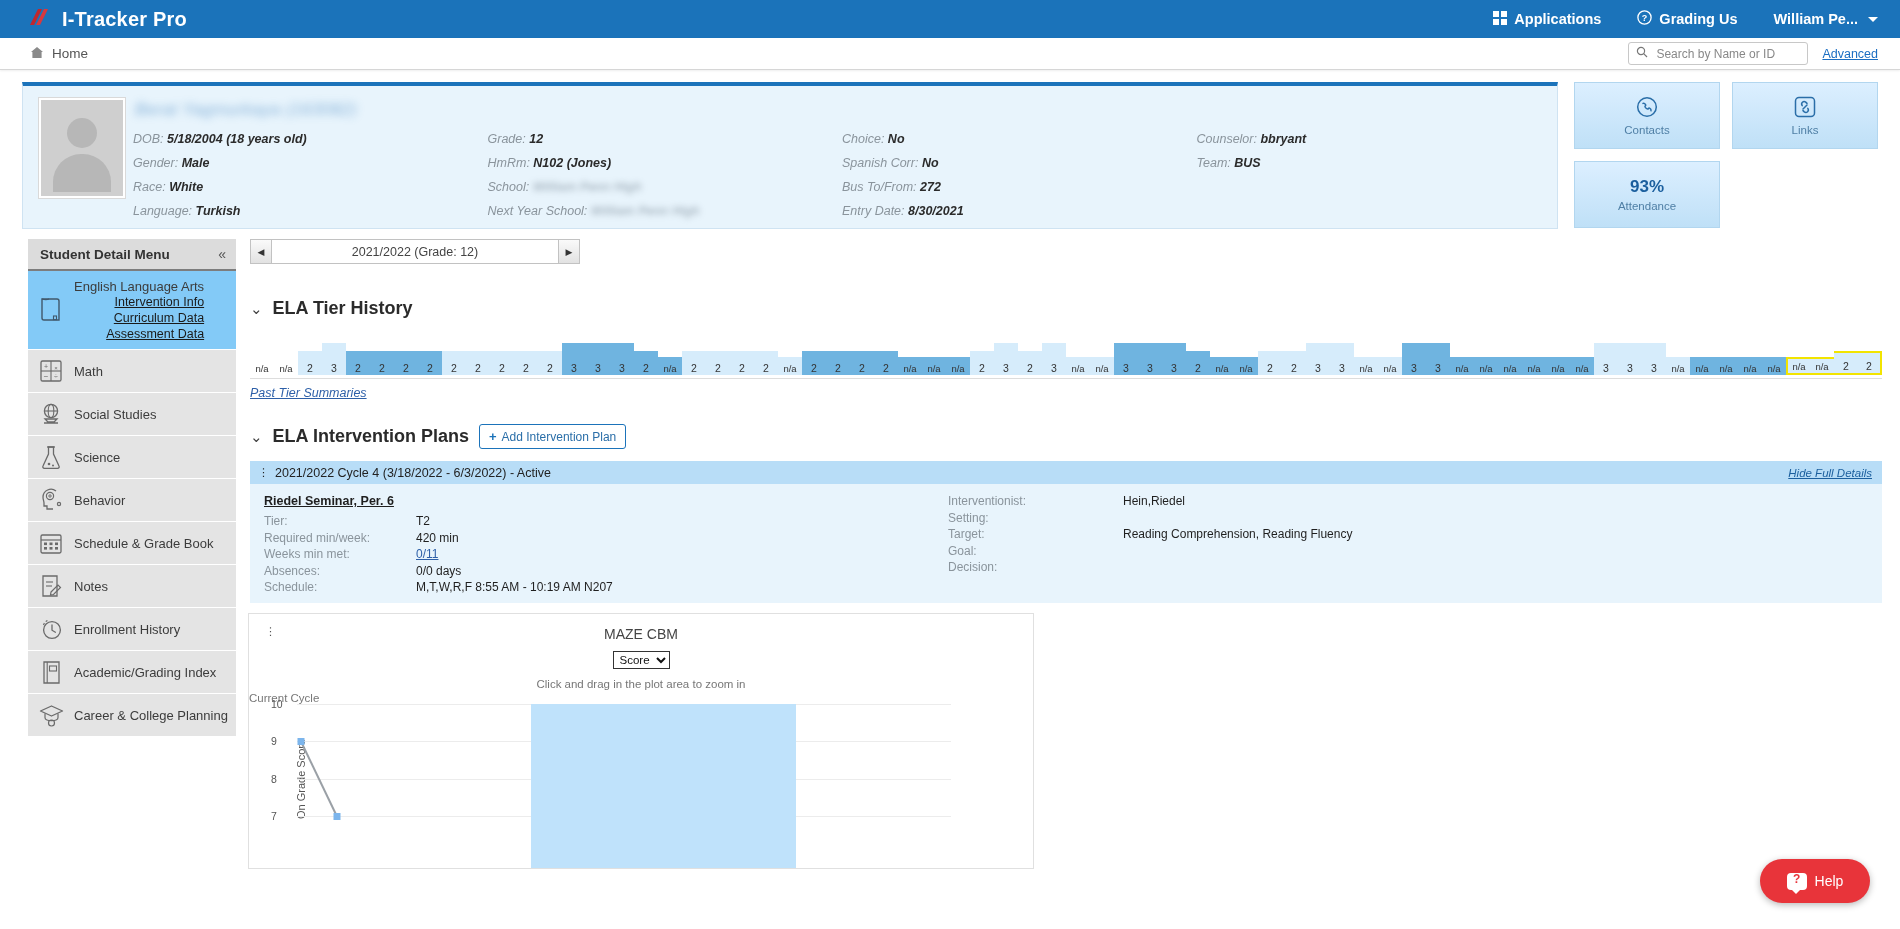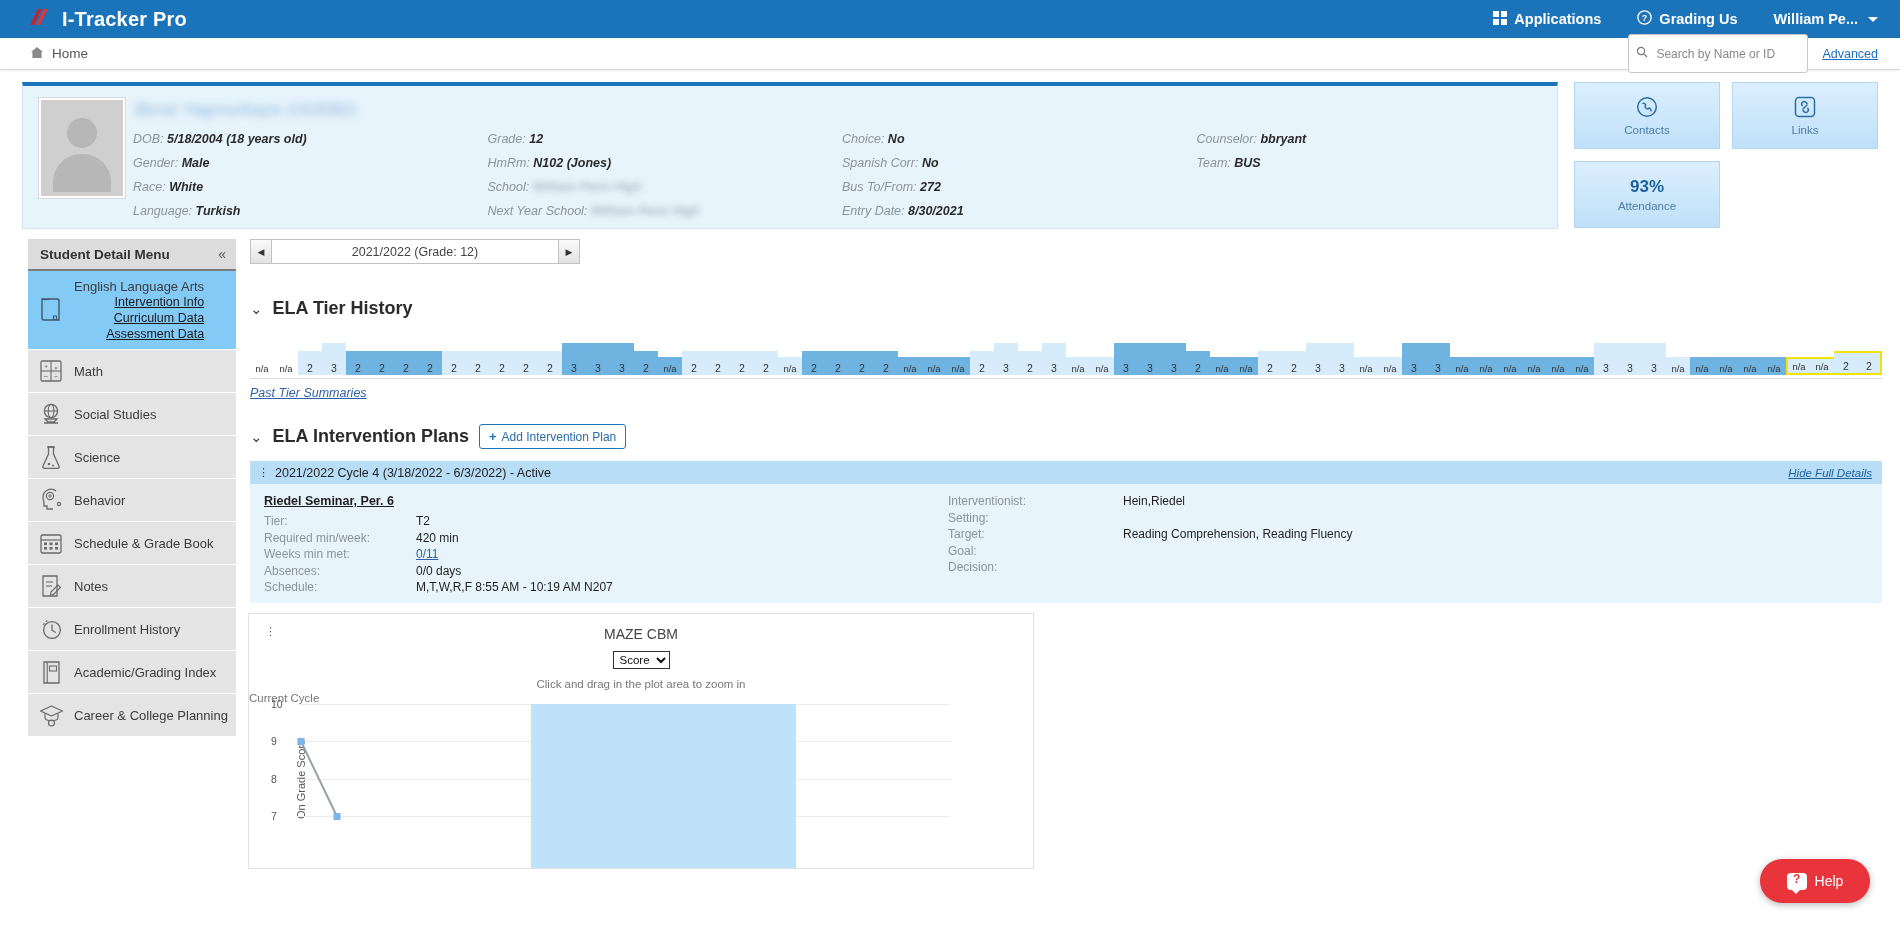--- a/index.html
+++ b/index.html
@@ -33,21 +33,21 @@
     height: 32px; background: #fff; border-bottom: 1px solid #d6d6d6;
     display: flex; align-items: center; padding: 0 22px 0 30px;
     box-shadow: 0 1px 2px rgba(0,0,0,.07);
   }
   .crumb { display:flex; align-items:center; gap:8px; color:#555; font-size:13.5px; cursor:pointer;}
   .crumb-home-icon { color:#888; font-size:14px; }
   .crumbbar-right { margin-left:auto; display:flex; align-items:center; gap:14px; }
   .searchbox {
     display:flex; align-items:center; gap:6px;
     border:1px solid #c8c8c8; border-radius:3px;
-    height:39px; width:180px; padding:0 7px; background:#fff;
+    height:23px; width:180px; padding:0 7px; background:#fff;
   }
   .searchbox input {
     border:0; outline:0; font-size:12px; color:#555; width:100%;
     font-family:"Liberation Sans", sans-serif; background:transparent;
   }
   .searchbox input::placeholder{ color:#888; }
   .adv-link { color:#1b6ec2; font-size:12.5px; text-decoration:underline; cursor:pointer;}
   .card-row { display:flex; padding: 12px 22px 10px 22px; gap: 16px; align-items:flex-start;}
   .stucard {
     flex: 1 1 auto;

